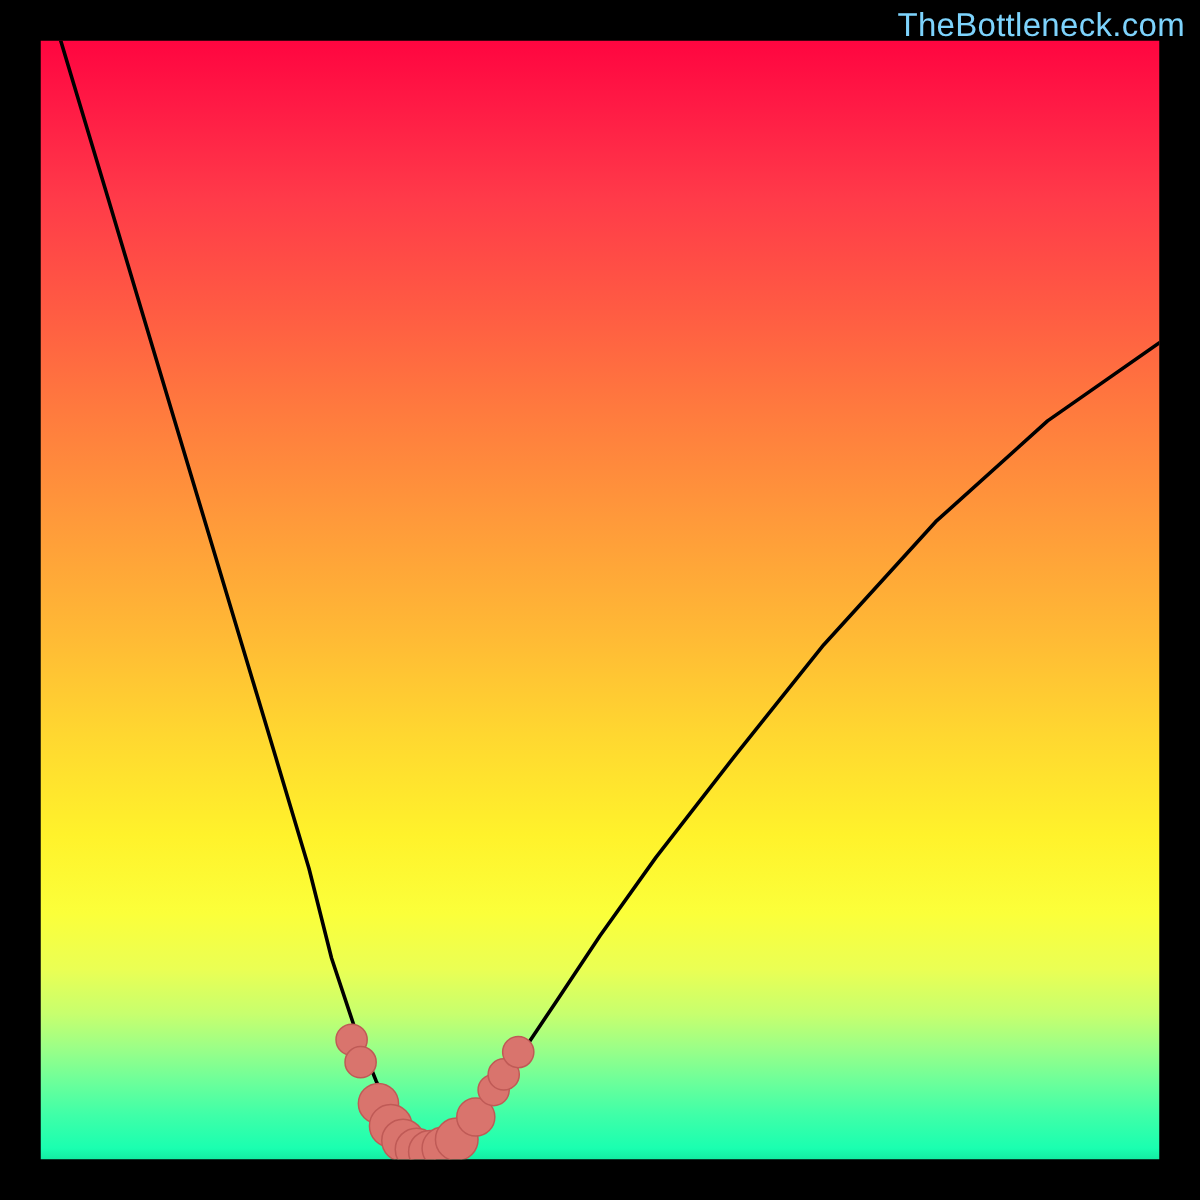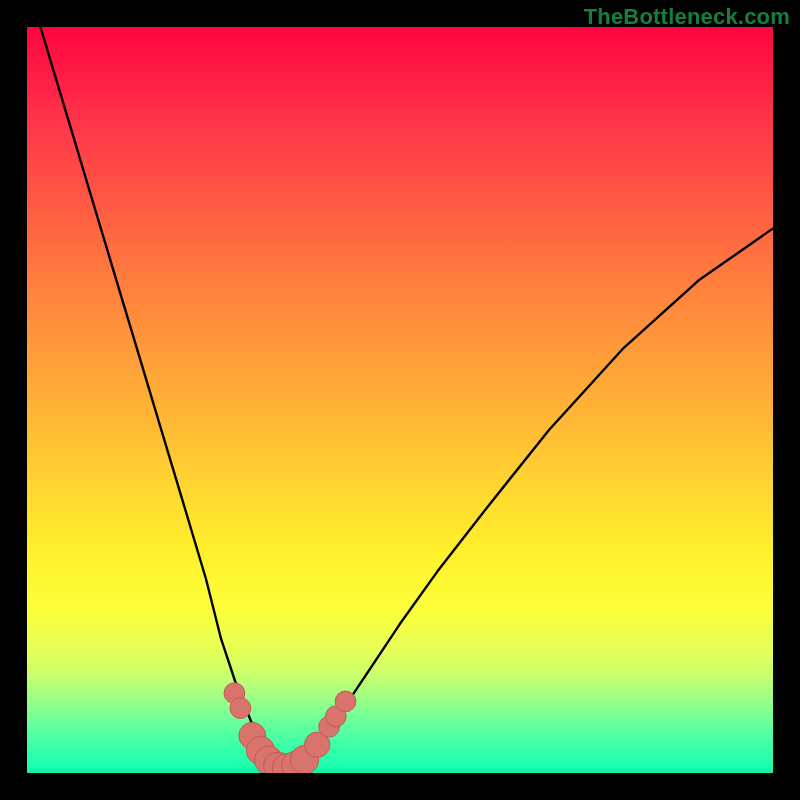--- a/index.html
+++ b/index.html
@@ -50,23 +50,23 @@
     );
   }
   .curve-svg {
     position: absolute;
     inset: 0;
   }
   .watermark {
     position: absolute;
     top: 4px;
     right: 10px;
-    color: #15803d;
+    color: #7dd3fc;
     font-size: 22px;
-    font-weight: 700;
+    font-weight: 400;
     letter-spacing: 0.2px;
     user-select: none;
   }
 </style>
 </head>
 <body>
 
 <div class="frame">
   <div class="plot-area">
     <div class="gradient"></div>

